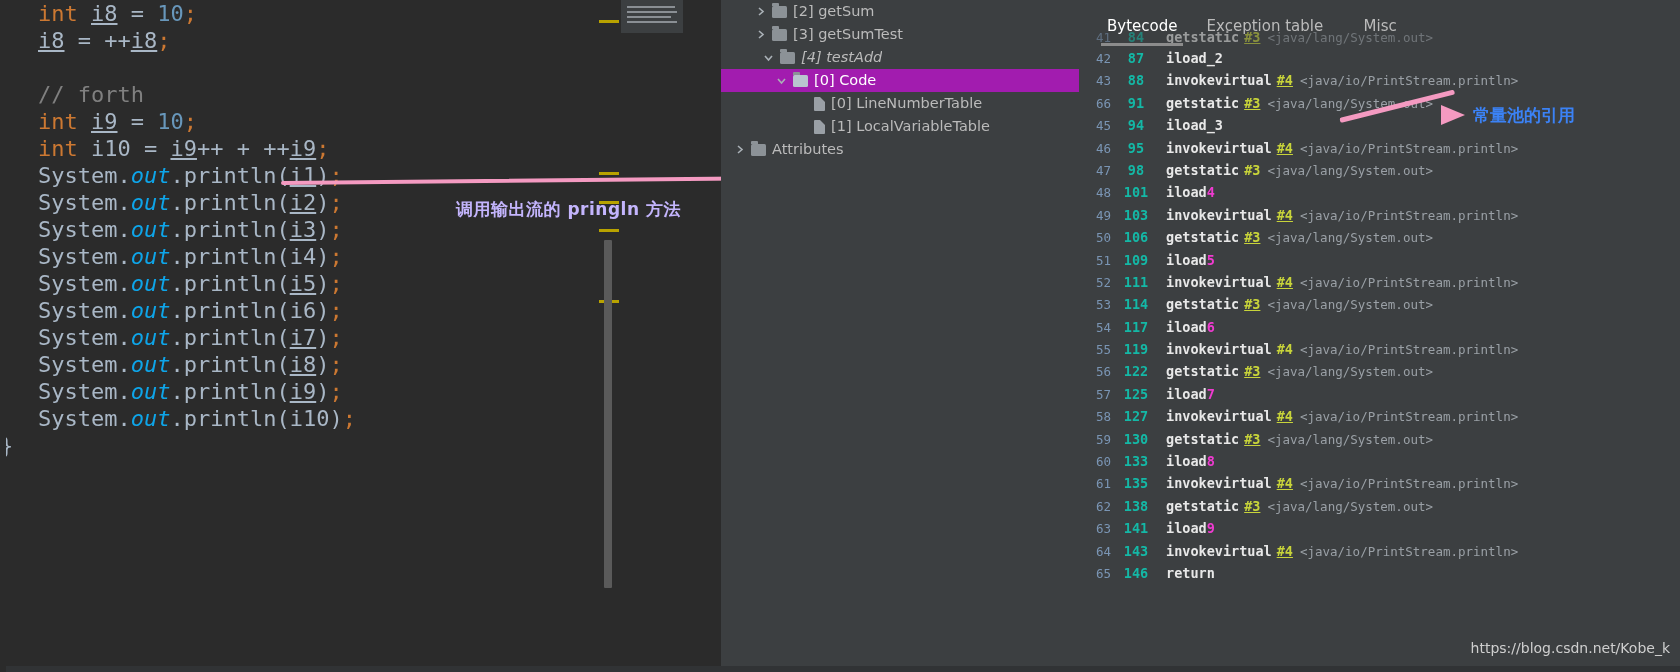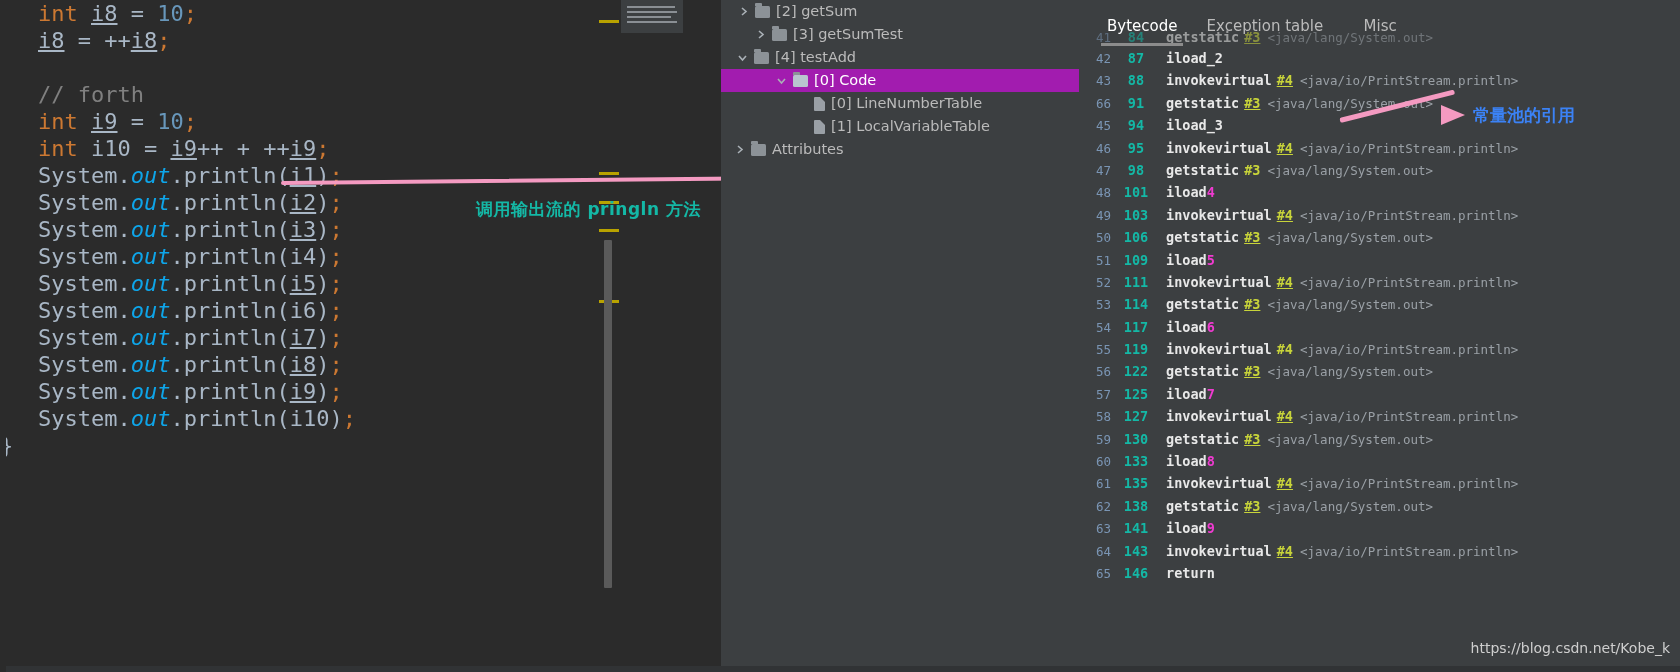--- a/index.html
+++ b/index.html
@@ -52,22 +52,22 @@
     transform-origin:left center;
     transform:rotate(-0.55deg);
     border-radius:2px;
   }
   #pink-arrow-1{
     position:absolute;left:1040px;top:147px;width:0;height:0;
     border-top:9px solid transparent;border-bottom:9px solid transparent;
     border-left:22px solid #f49ac1;
   }
   #label-1{
-    position:absolute;left:476px;top:198px;
-    color:#14b8a6;font-size:17px;font-weight:bold;
+    position:absolute;left:456px;top:198px;
+    color:#c4b5fd;font-size:17px;font-weight:bold;
     font-family:"DejaVu Sans","Liberation Sans",sans-serif;
     letter-spacing:0.5px;white-space:nowrap;
   }
 
   
   #tree{
     position:absolute;left:721px;top:0;width:358px;height:672px;
     background:#3c3f41;
     font-size:14.5px;color:#bbbbbb;
     font-family:"DejaVu Sans","Liberation Sans",sans-serif;
@@ -204,41 +204,41 @@
     <div class="ln" style="top:21px;width:50px;"></div>
   </div>
 </div>
 
 <div id="pink-line-1"></div>
 <div id="pink-arrow-1"></div>
 <div id="label-1">调用输出流的 pringln 方法</div>
 
 <div id="tree">
   <div id="tree-rows">
-      <div class="trow" style="padding-left: 16px;">
-        <span class="chev">
-          <svg width="13" height="13" viewBox="0 0 13 13">
-            <path d="M5 3 L9 6.5 L5 10" fill="none" stroke="#a9b0b6" stroke-width="1.6"></path>
-          </svg>
-        </span>
-        <span style="width: 5px; flex: 0 0 5px;"></span>
-        <span class="folder"></span>
-        <span class="tlabel">[2] getSum</span>
-      </div>
       <div class="trow" style="padding-left: 33px;">
         <span class="chev">
           <svg width="13" height="13" viewBox="0 0 13 13">
             <path d="M5 3 L9 6.5 L5 10" fill="none" stroke="#a9b0b6" stroke-width="1.6"></path>
           </svg>
         </span>
         <span style="width: 5px; flex: 0 0 5px;"></span>
         <span class="folder"></span>
+        <span class="tlabel">[2] getSum</span>
+      </div>
+      <div class="trow" style="padding-left: 33px;">
+        <span class="chev">
+          <svg width="13" height="13" viewBox="0 0 13 13">
+            <path d="M5 3 L9 6.5 L5 10" fill="none" stroke="#a9b0b6" stroke-width="1.6"></path>
+          </svg>
+        </span>
+        <span style="width: 5px; flex: 0 0 5px;"></span>
+        <span class="folder"></span>
         <span class="tlabel">[3] getSumTest</span>
       </div>
-      <div class="trow" style="padding-left: 15px;">
+      <div class="trow" style="padding-left: 41px; font-style: italic;">
         <span class="chev">
           <svg width="13" height="13" viewBox="0 0 13 13">
             <path d="M3 5 L6.5 9 L10 5" fill="none" stroke="#a9b0b6" stroke-width="1.6"></path>
           </svg>
         </span>
         <span style="width: 5px; flex: 0 0 5px;"></span>
         <span class="folder"></span>
         <span class="tlabel">[4] testAdd</span>
       </div>
       <div class="trow sel" style="padding-left: 54px;">

